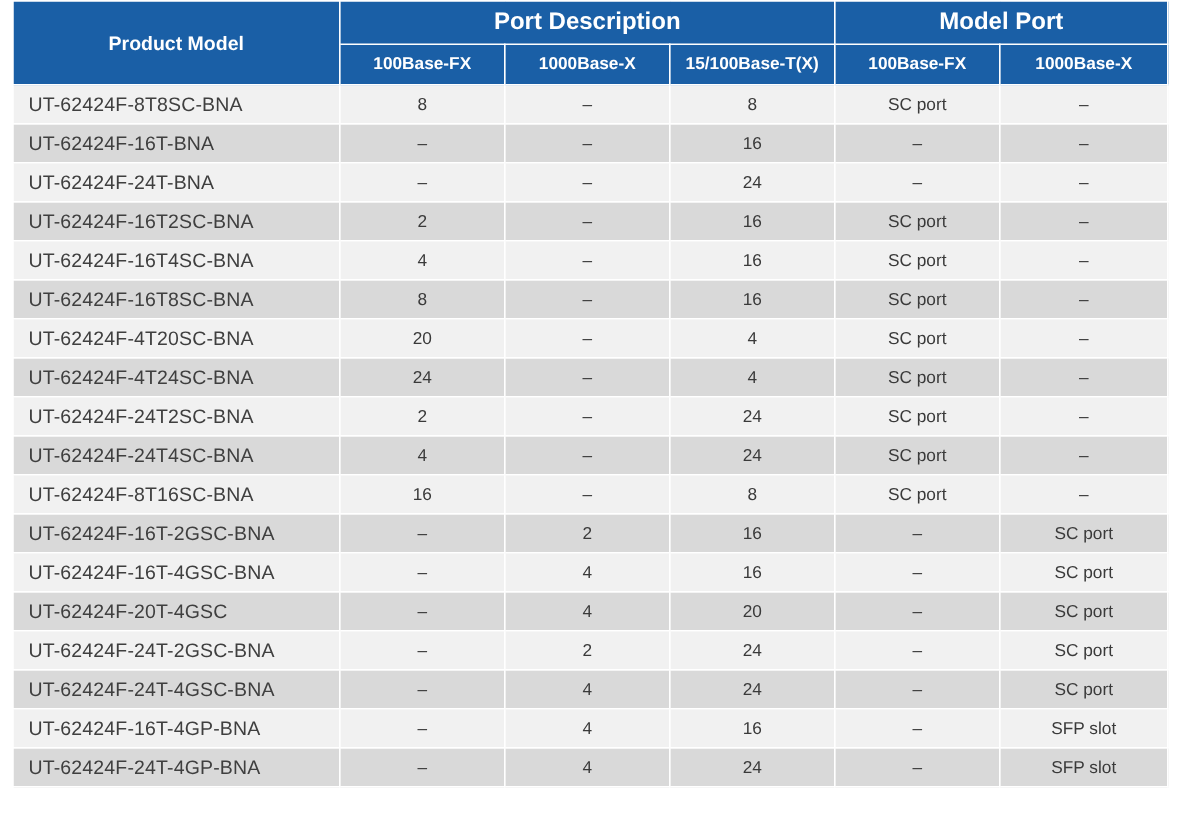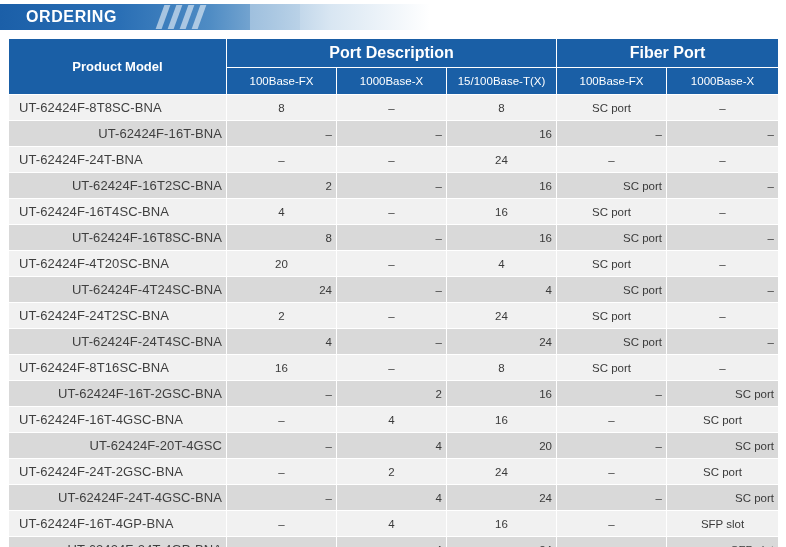--- a/index.html
+++ b/index.html
@@ -96,80 +96,69 @@
     font-weight: bold;
     font-size: 16px;
     height: 22px;
     padding: 3px 2px;
     border: 1px solid #ffffff;
   }
   thead th.model {
     font-size: 13px;
   }
   thead th.sub {
-    font-weight: normal;
+    font-weight: bold;
     font-size: 11.5px;
     height: 20px;
   }
   tbody td {
     height: 25px;
     padding: 0 4px;
   }
   tbody td.model-cell {
     text-align: left;
     padding-left: 10px;
     font-size: 13px;
     color: #3f3f3f;
     letter-spacing: 0.1px;
   }
   tr.even td { background: #f1f1f1; }
-  tr.odd  td { background: #d9d9d9; text-align: right; }
+  tr.odd  td { background: #d9d9d9; }
   tr.even td.model-cell { background: #f1f1f1; }
   tr.odd  td.model-cell { background: #d9d9d9; }
 
   
   col.c0 { width: 218px; }
   col.c1 { width: 110px; }
   col.c2 { width: 110px; }
   col.c3 { width: 110px; }
   col.c4 { width: 110px; }
   col.c5 { width: 112px; }
 </style>
 </head>
 <body>
 
 <div class="page">
 
-  <div class="banner">
-    <div class="banner-bar"></div>
-    <div class="banner-fade"></div>
-    <div class="banner-stripes">
-      <i></i>
-        <i></i>
-        <i></i>
-        <i></i>
-    </div>
-    <div class="banner-title">ORDERING</div>
-  </div>
 
   <div class="table-wrap">
     <table class="ordering">
       <colgroup>
         <col class="c0">
           <col class="c1">
           <col class="c2">
           <col class="c3">
           <col class="c4">
           <col class="c5">
       </colgroup>
       <thead>
         <tr>
           <th class="model" rowspan="2">Product Model</th>
           <th colspan="3">Port Description</th>
-          <th colspan="2">Fiber Port</th>
+          <th colspan="2">Model Port</th>
         </tr>
         <tr>
           <th class="sub">100Base-FX</th>
           <th class="sub">1000Base-X</th>
           <th class="sub">15/100Base-T(X)</th>
           <th class="sub">100Base-FX</th>
           <th class="sub">1000Base-X</th>
         </tr>
       </thead>
       <tbody id="table-body">

